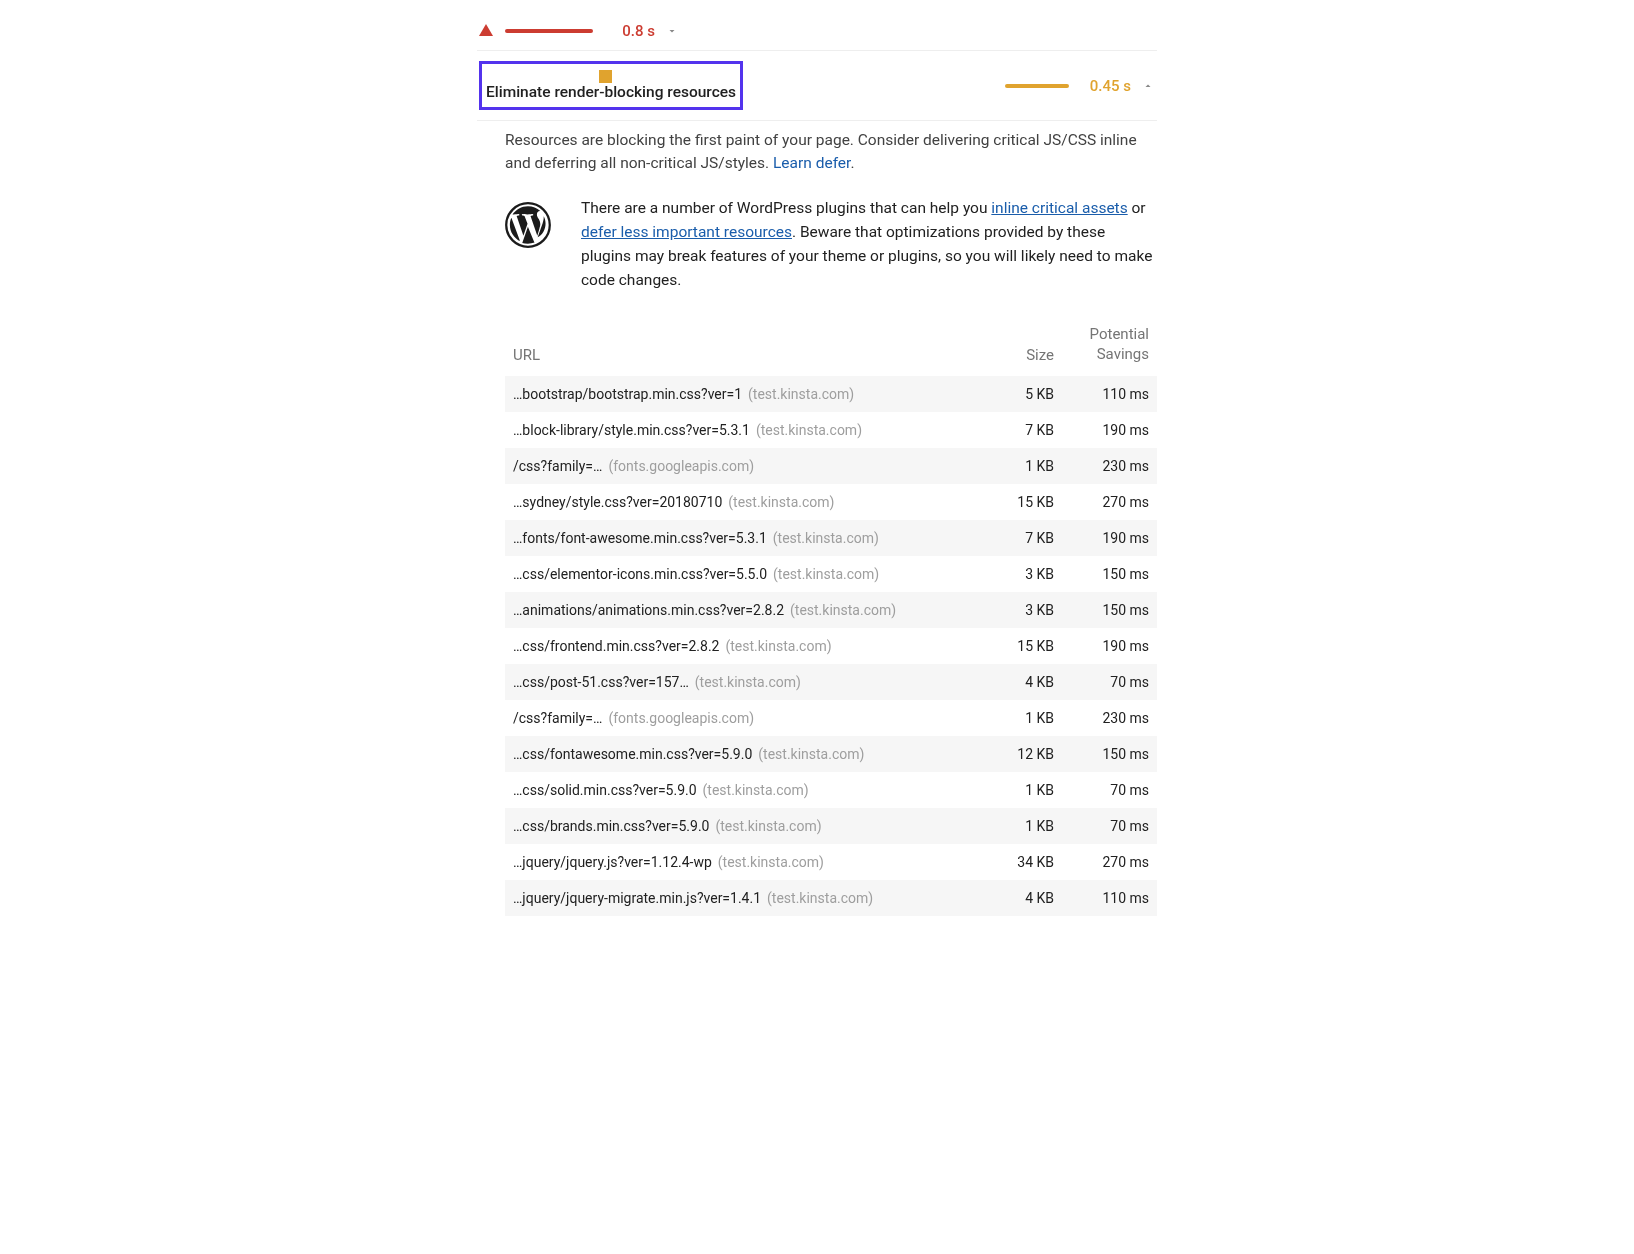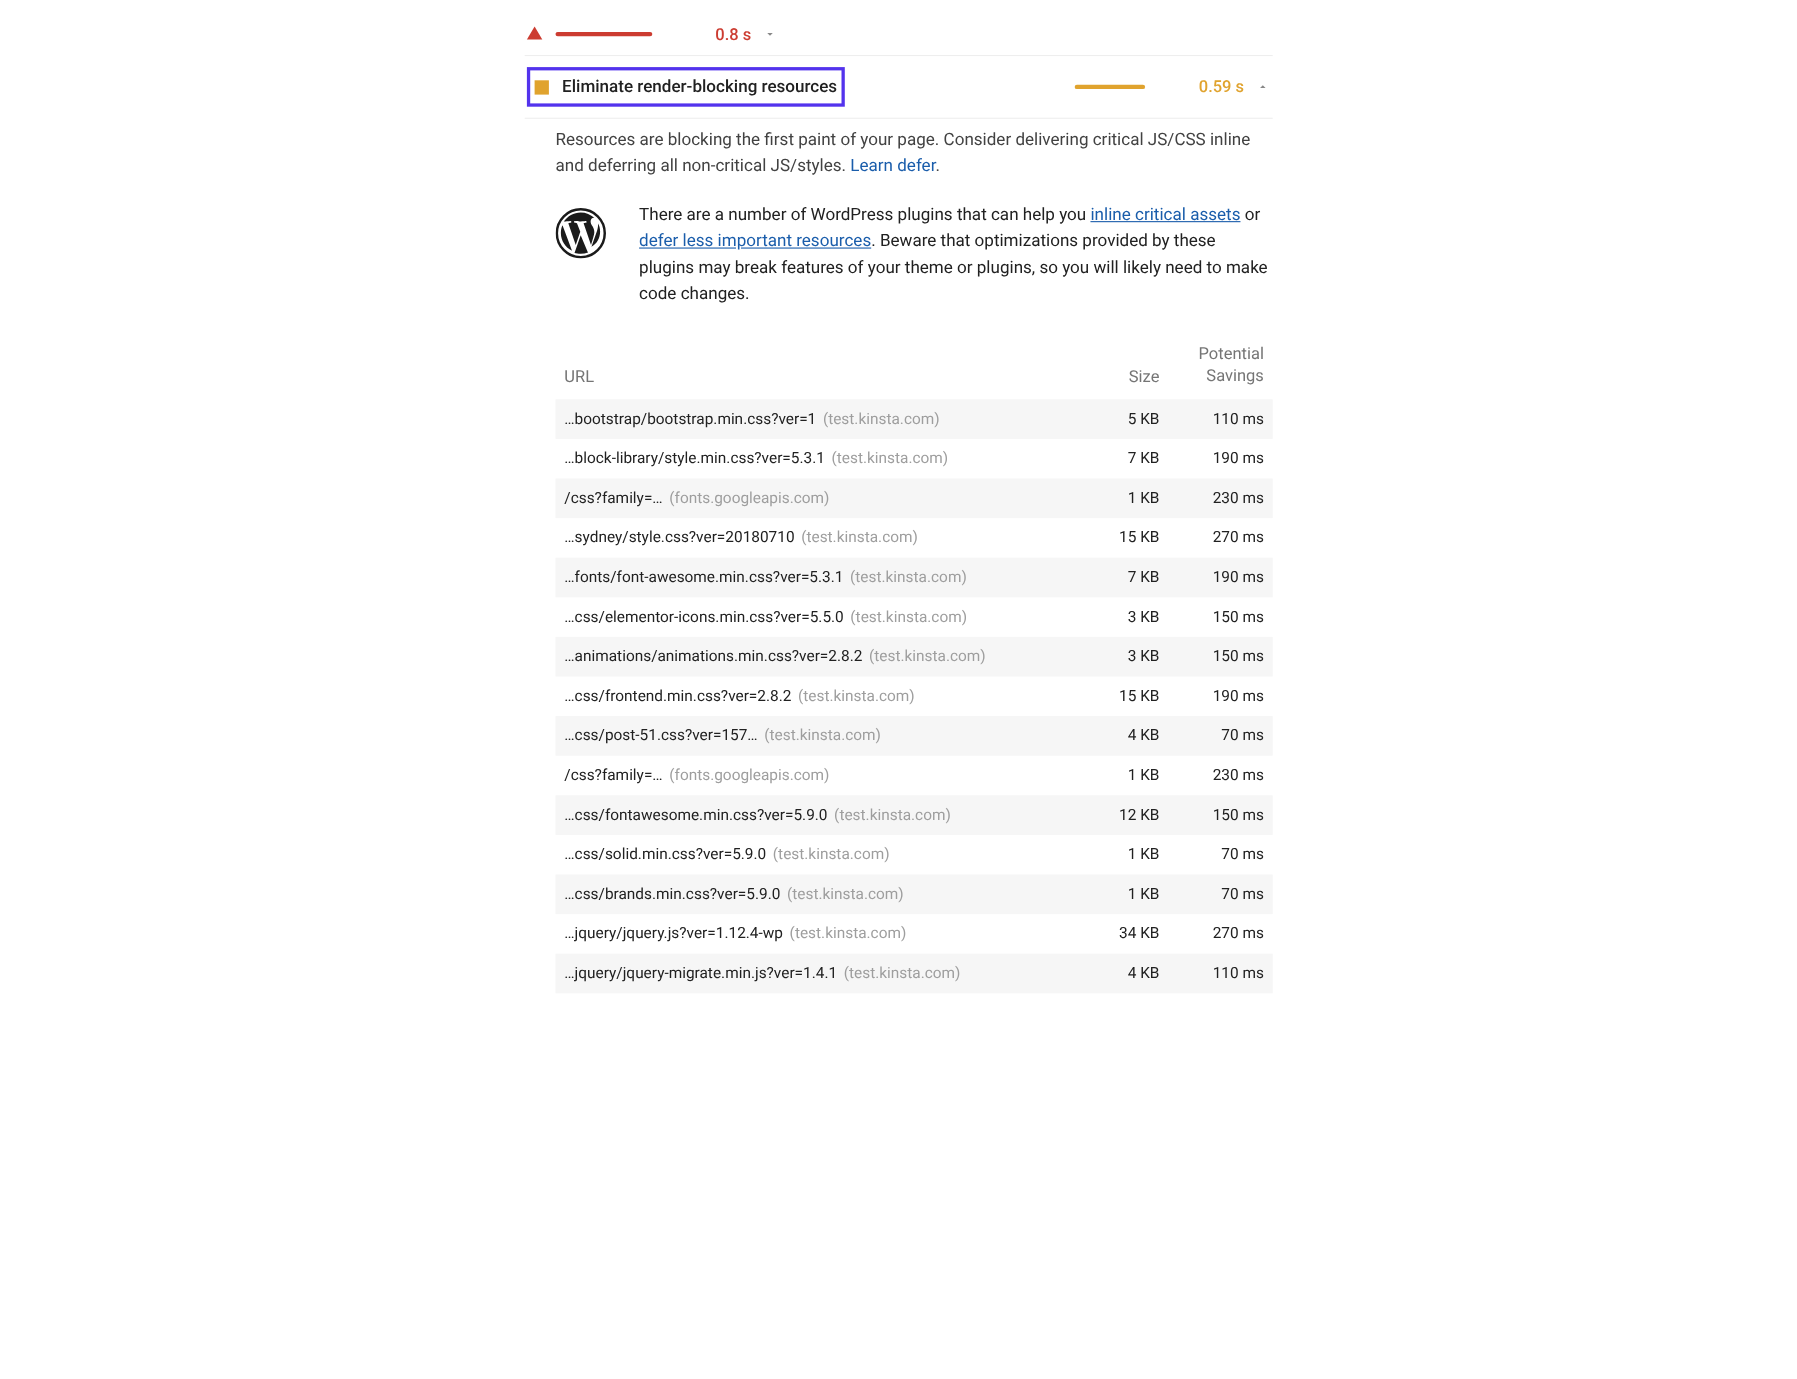--- a/index.html
+++ b/index.html
@@ -58,38 +58,38 @@
     margin-right: 14px;
   }
   .bar.red { background: #cc3c31; width: 88px; }
   .bar.orange { background: #e0a32e; width: 64px; }
   .savings {
     font-weight: 500;
     font-size: 15px;
     margin-right: 10px;
     min-width: 48px;
     text-align: right;
-    margin-left: 28px;
   }
   .savings.red { color: #cc3c31; }
   .savings.orange { color: #e0a32e; }
   .chev {
     width: 14px; height: 14px;
     display: inline-flex;
     align-items: center;
     justify-content: center;
     color: #888;
   }
   .chev svg { width: 12px; height: 12px; fill: #888; }
   .highlight-box {
     border: 3px solid #5333ed;
     padding: 6px 4px;
     display: flex;
     align-items: center;
     margin-right: 12px;
+    flex-direction: column;
   }
   .desc {
     padding: 8px 0 12px 28px;
     color: #424242;
     font-size: 15.5px;
     line-height: 1.5;
   }
   .desc a { color: #1a5dab; text-decoration: none; }
   .wp-block {
     display: flex;
@@ -148,21 +148,21 @@
     </div>
   </div>
 
   <div class="audit-row">
     <div class="highlight-box">
       <div class="marker square"></div>
       <div class="audit-title">Eliminate render-blocking resources</div>
     </div>
     <div style="flex:1"></div>
     <div class="bar orange"></div>
-    <div class="savings orange">0.59 s</div>
+    <div class="savings orange">0.45 s</div>
     <div class="chev">
       <svg viewBox="0 0 24 24">
           <path d="M7 14l5-5 5 5z"></path>
         </svg>
     </div>
   </div>
 
   <div class="desc">
     <span>Resources are blocking the first paint of your page. Consider delivering critical JS/CSS inline and deferring all non-critical JS/styles. </span><a href="#">Learn defer</a>.
   </div>

